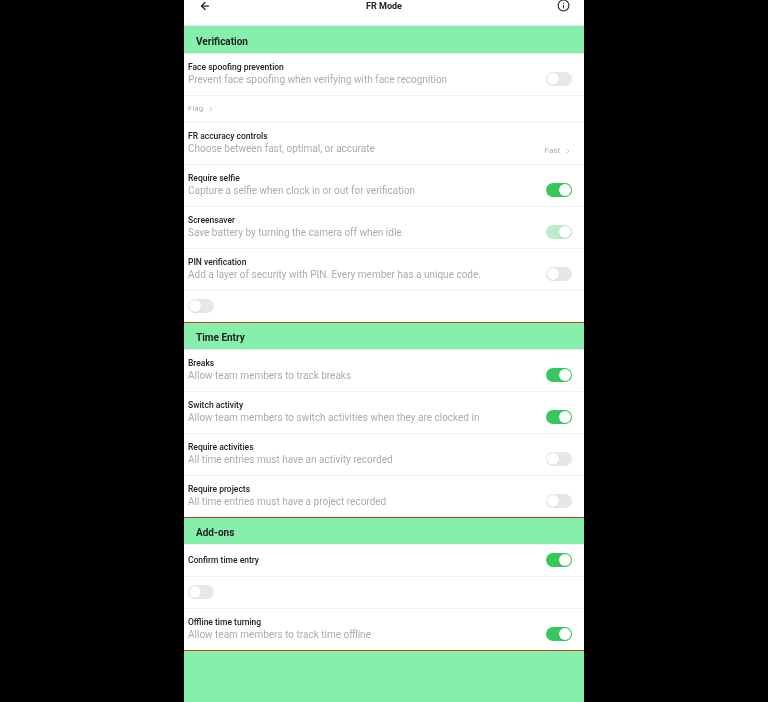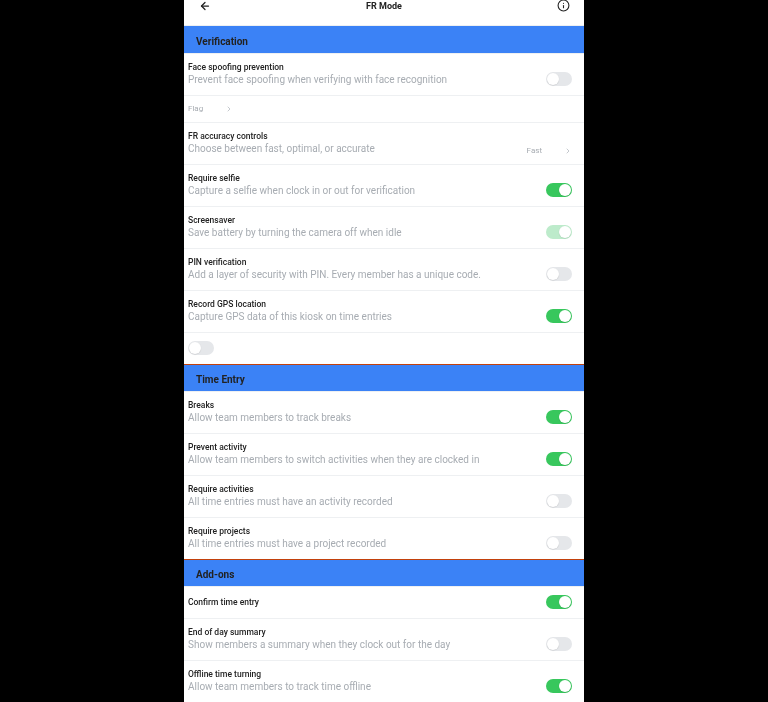--- a/index.html
+++ b/index.html
@@ -3,21 +3,21 @@
 <meta charset="utf-8">
 <style>
   * { box-sizing: border-box; margin: 0; padding: 0; }
   html, body { width: 768px; height: 702px; background: #000; font-family: -apple-system, BlinkMacSystemFont, "Segoe UI", Roboto, Helvetica, Arial, sans-serif; }
   .device {
     position: absolute;
     left: 184px;
     top: 0;
     width: 400px;
     height: 702px;
-    background: #3b82f6;
+    background: #86efac;
     overflow: hidden;
   }
   .device-inner {
     position: absolute;
     top: -14px;
     left: 0;
     right: 0;
   }
   .header {
     height: 40px;
@@ -59,21 +59,21 @@
     font-size: 8.5px;
     font-weight: 500;
     color: #232323;
     margin-bottom: 2px;
   }
   .row-text .desc {
     font-size: 10px;
     color: #a7acb2;
     line-height: 1.2;
   }
-  .row-control { display: flex; align-items: center; gap: 22px; }
+  .row-control { display: flex; align-items: center; gap: 4px; }
   .value-text { font-size: 8px; color: #a7acb2; }
   .chevron svg { display: block; }
 
   
   .toggle {
     width: 26px; height: 14px;
     border-radius: 999px;
     position: relative;
     background: #e5e7ea;
     flex: 0 0 auto;
@@ -184,31 +184,20 @@
       <div class="desc">Add a layer of security with PIN. Every member has a unique code.</div>
     </div>
     <div class="row-control">
           <div class="toggle">
             <div class="knob"></div>
           </div>
         </div>
   </div>
 
 
-  <div class="row">
-    <div class="row-text">
-      <div class="label">Record GPS location</div>
-      <div class="desc">Capture GPS data of this kiosk on time entries</div>
-    </div>
-    <div class="row-control">
-          <div class="toggle on">
-            <div class="knob"></div>
-          </div>
-        </div>
-  </div>
 
   <div class="row">
     <div class="row-control">
           <div class="toggle">
             <div class="knob"></div>
           </div>
         </div>
   </div>
 
   <div class="section-header">Time Entry</div>
@@ -220,21 +209,21 @@
     </div>
     <div class="row-control">
           <div class="toggle on">
             <div class="knob"></div>
           </div>
         </div>
   </div>
 
   <div class="row">
     <div class="row-text">
-      <div class="label">Prevent activity</div>
+      <div class="label">Switch activity</div>
       <div class="desc">Allow team members to switch activities when they are clocked in</div>
     </div>
     <div class="row-control">
           <div class="toggle on">
             <div class="knob"></div>
           </div>
         </div>
   </div>
 
   <div class="row">
@@ -268,24 +257,20 @@
       <div class="label">Confirm time entry</div>
     </div>
     <div class="row-control">
           <div class="toggle on">
             <div class="knob"></div>
           </div>
         </div>
   </div>
 
   <div class="row">
-    <div class="row-text">
-      <div class="label">End of day summary</div>
-      <div class="desc">Show members a summary when they clock out for the day</div>
-    </div>
     <div class="row-control">
           <div class="toggle">
             <div class="knob"></div>
           </div>
         </div>
   </div>
 
   <div class="row">
     <div class="row-text">
       <div class="label">Offline time turning</div>

